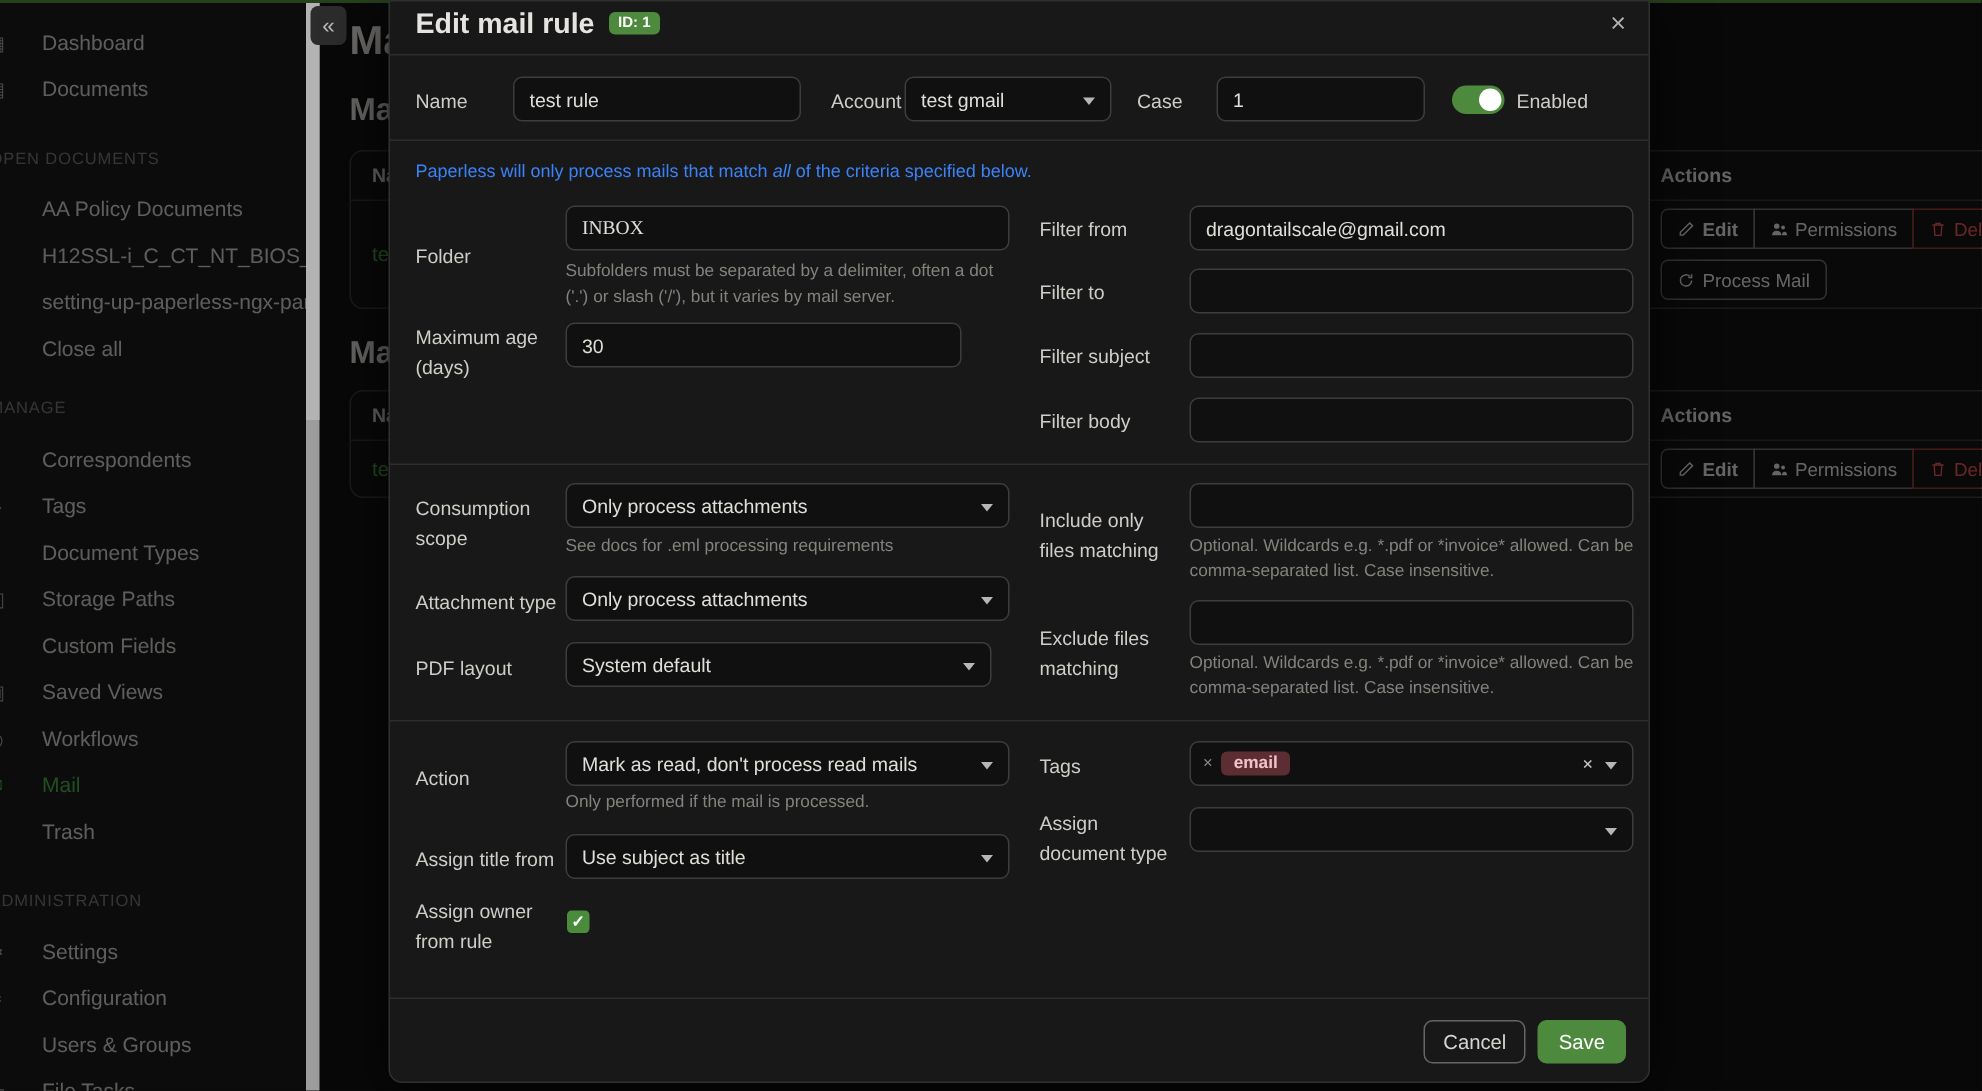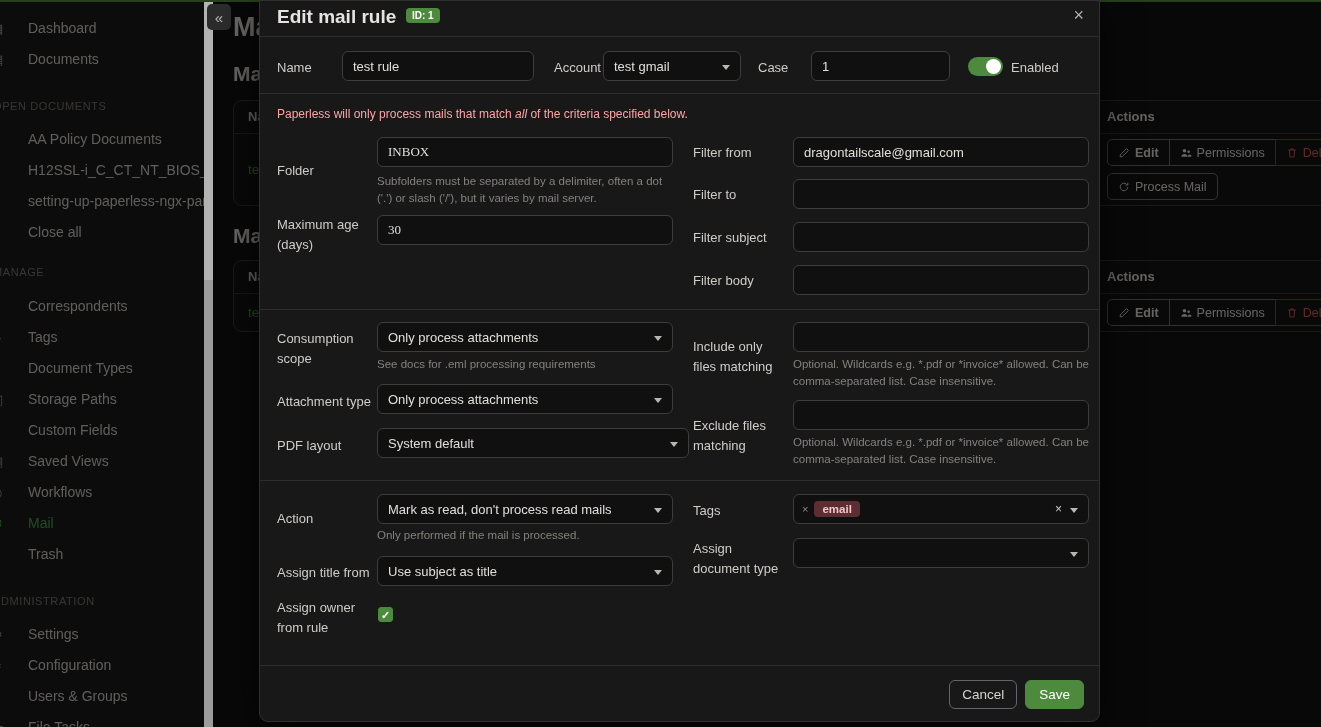--- a/index.html
+++ b/index.html
@@ -59,21 +59,21 @@
   .mlabel { position:absolute; font-size:13px; color:#cfcdc8; line-height:20px; white-space:nowrap; }
   .mlabel.wrap { white-space:normal; width:96px; }
   .minput { position:absolute; height:30px; background:#101010; border:1px solid #3d3d3d; border-radius:6px;
             color:#e0ded9; font-size:13px; padding:0 10px; font-family:"Liberation Sans", sans-serif; outline:none; }
   .mselect { position:absolute; height:30px; background:#101010; border:1px solid #3d3d3d; border-radius:6px;
              color:#e0ded9; font-size:13px; padding:0 24px 0 10px; display:flex; align-items:center; white-space:nowrap; }
   .mselect .caret, .tags-box .caret { position:absolute; right:10px; top:13px; width:0; height:0;
              border-left:4px solid transparent; border-right:4px solid transparent; border-top:5px solid #b9b7b3; }
   .hint { position:absolute; font-size:11.5px; color:#84827d; line-height:17px; }
   .mdivider { position:absolute; left:0; width:100%; height:1px; background:#2d2d2d; }
-  .intro { position:absolute; left:17px; top:106px; font-size:12px; color:#fca5a5; }
+  .intro { position:absolute; left:17px; top:106px; font-size:12px; color:#3b82f6; }
 
   
   .toggle { position:absolute; width:35px; height:19px; background:#4e8a3e; border-radius:10px; }
   .toggle .knob { position:absolute; right:2px; top:2px; width:15px; height:15px; background:#fff; border-radius:50%; }
 
   
   .mcheckbox { position:absolute; width:15px; height:15px; background:#4a8b3c; border:1px solid #4a8b3c; border-radius:3px;
                color:#fff; font-size:11px; line-height:14px; text-align:center; font-weight:700; }
 
   
@@ -295,21 +295,21 @@
 
   <div class="mdivider" style="top:92px"></div>
 
   <p class="intro"><span>Paperless will only process mails that match </span><em>all</em><span> of the criteria specified below.</span></p>
 
   <input class="minput" style="left: 117px; top: 136px; width: 296px; font-family: Liberation Serif, serif;" value="INBOX">
   <span class="mlabel" style="left:17px; top:160px">Folder</span>
   <div class="hint" style="left:117px; top:172px; width:302px">Subfolders must be separated by a delimiter, often a dot ('.') or slash ('/'), but it varies by mail server.</div>
 
   <span class="mlabel wrap" style="left:17px; top:214px">Maximum age (days)</span>
-  <input class="minput" style="left: 117px; top: 214px; width: 296px; font-family: Liberation Serif, serif;" value="30">
+  <input class="minput" style="left: 117px; top: 214px; width: 264px;" value="30">
 
   <span class="mlabel" style="left:433px; top:142px">Filter from</span>
   <input class="minput" style="left: 533px; top: 136px; width: 296px;" value="dragontailscale@gmail.com">
   <span class="mlabel" style="left:433px; top:184px">Filter to</span>
   <input class="minput" style="left: 533px; top: 178px; width: 296px;">
   <span class="mlabel" style="left:433px; top:227px">Filter subject</span>
   <input class="minput" style="left: 533px; top: 221px; width: 296px;">
   <span class="mlabel" style="left:433px; top:270px">Filter body</span>
   <input class="minput" style="left: 533px; top: 264px; width: 296px;">
 
@@ -322,21 +322,21 @@
   </div>
   <div class="hint" style="left:117px; top:355px; width:302px">See docs for .eml processing requirements</div>
 
   <span class="mlabel" style="left:17px; top:391px">Attachment type</span>
   <div class="mselect" style="left:117px; top:383px; width:296px">
     <span>Only process attachments</span>
     <span class="caret"></span>
   </div>
 
   <span class="mlabel" style="left:17px; top:435px">PDF layout</span>
-  <div class="mselect" style="left:117px; top:427px; width:312px">
+  <div class="mselect" style="left:117px; top:427px; width:284px">
     <span>System default</span>
     <span class="caret"></span>
   </div>
 
   <span class="mlabel wrap" style="left:433px; top:336px">Include only files matching</span>
   <input class="minput" style="left: 533px; top: 321px; width: 296px;">
   <div class="hint" style="left:533px; top:355px; width:300px">Optional. Wildcards e.g. *.pdf or *invoice* allowed. Can be comma-separated list. Case insensitive.</div>
 
   <span class="mlabel wrap" style="left:433px; top:415px">Exclude files matching</span>
   <input class="minput" style="left: 533px; top: 399px; width: 296px;">

